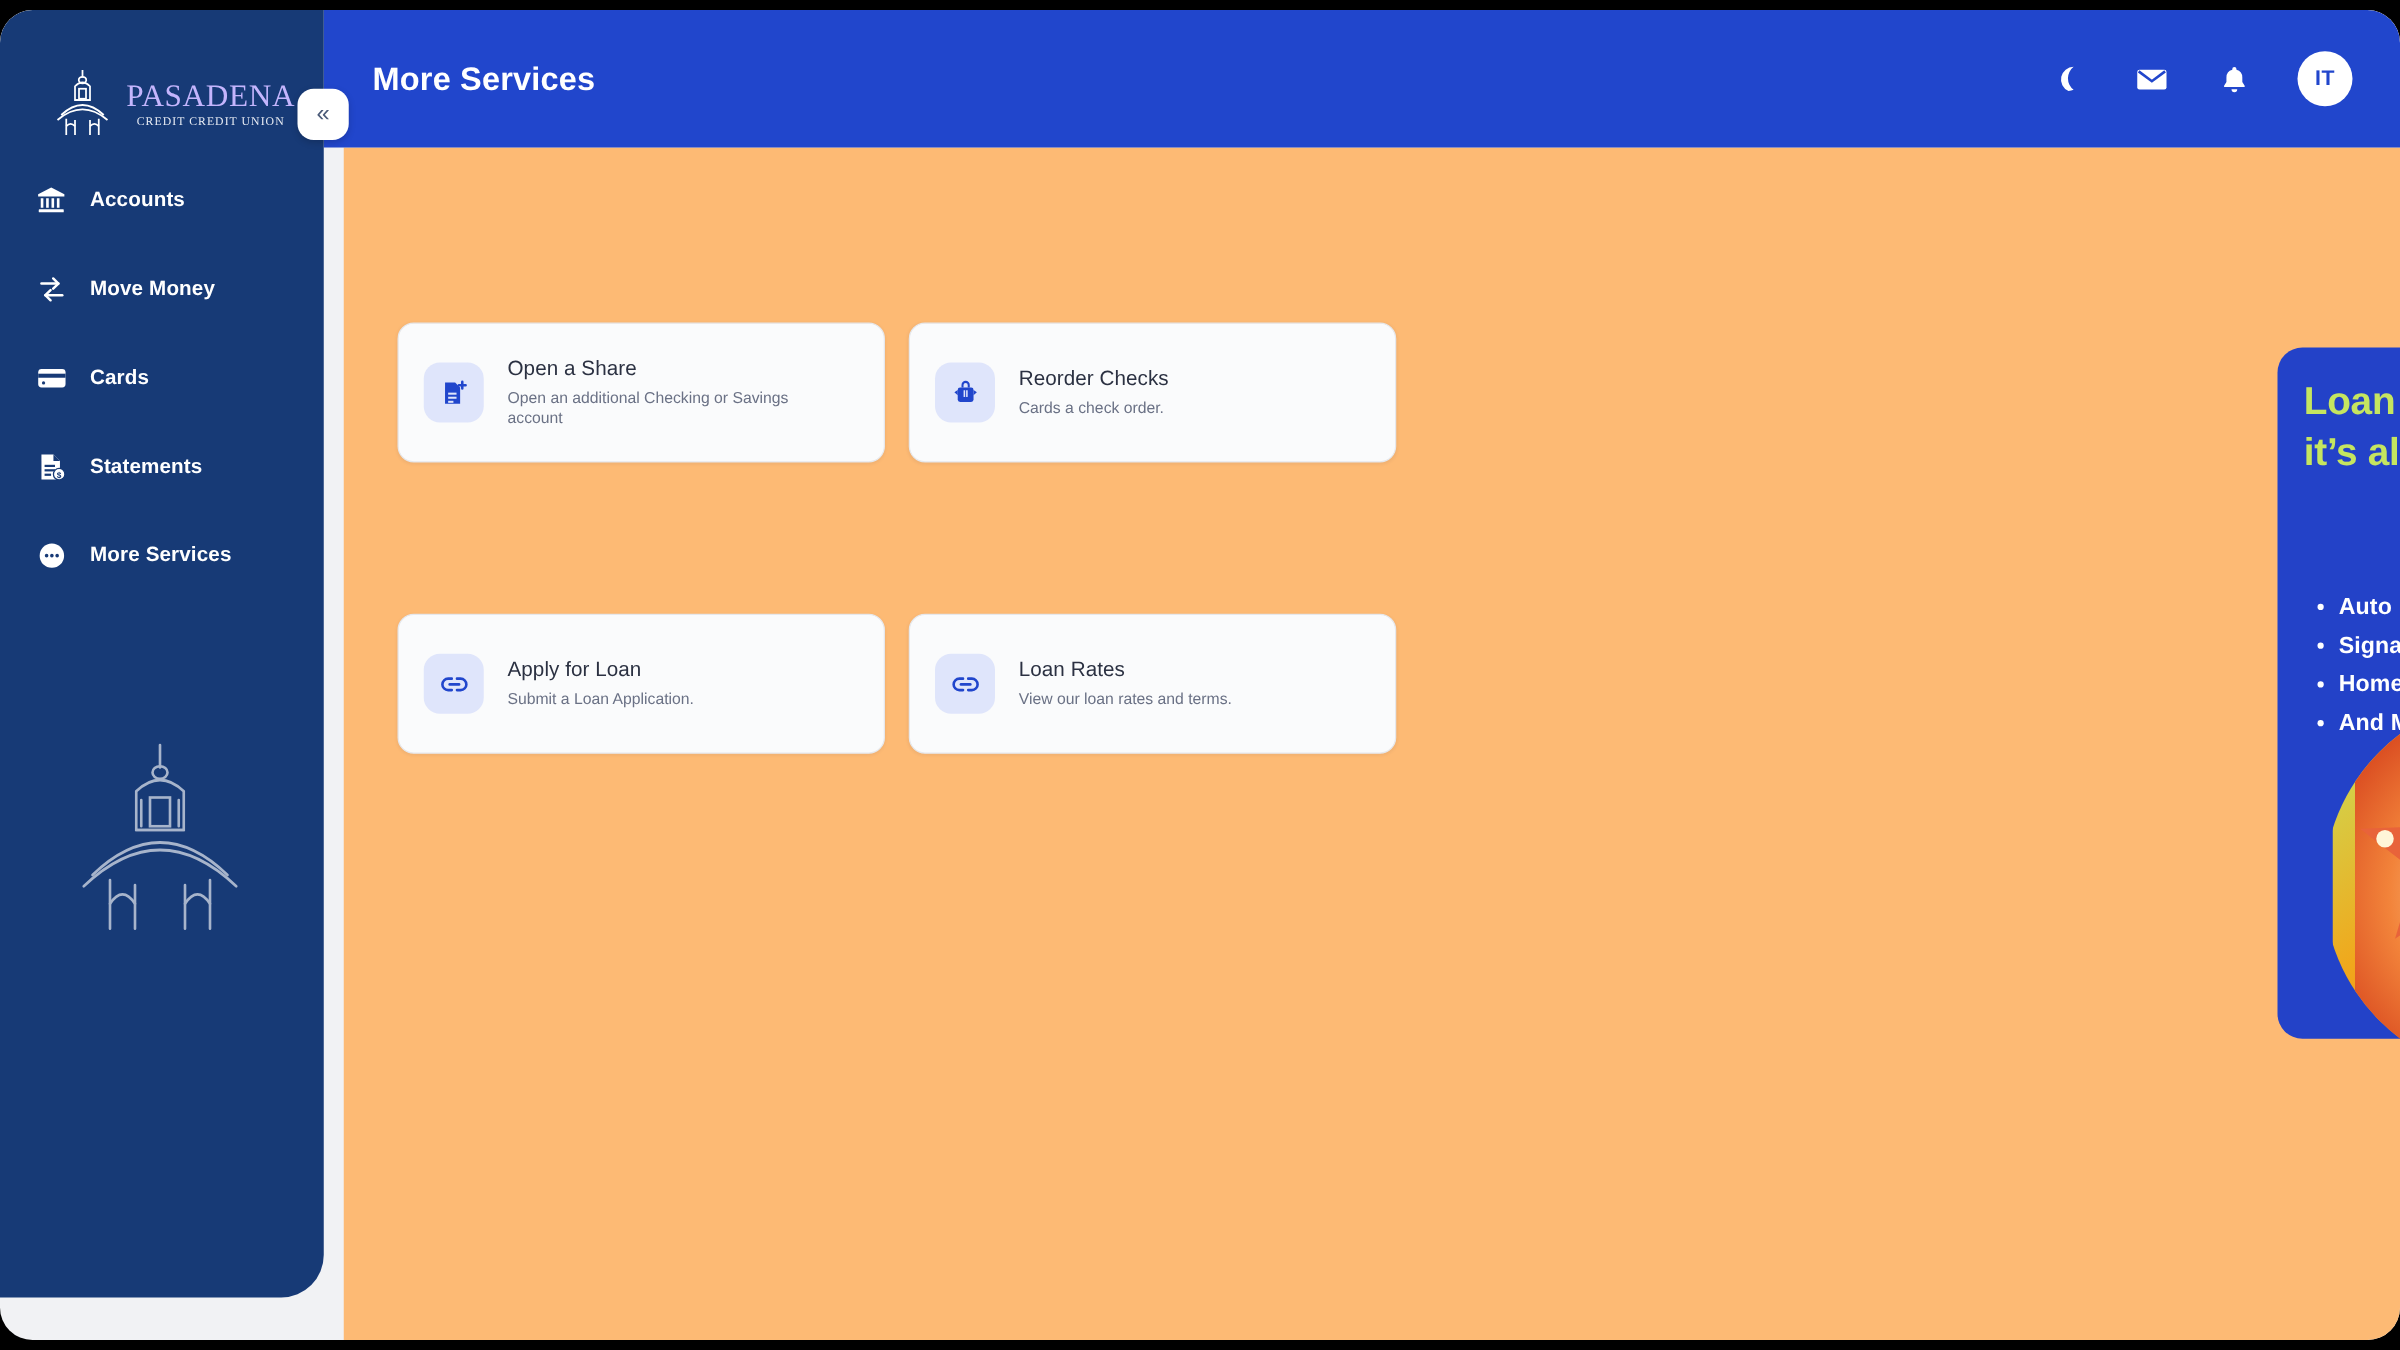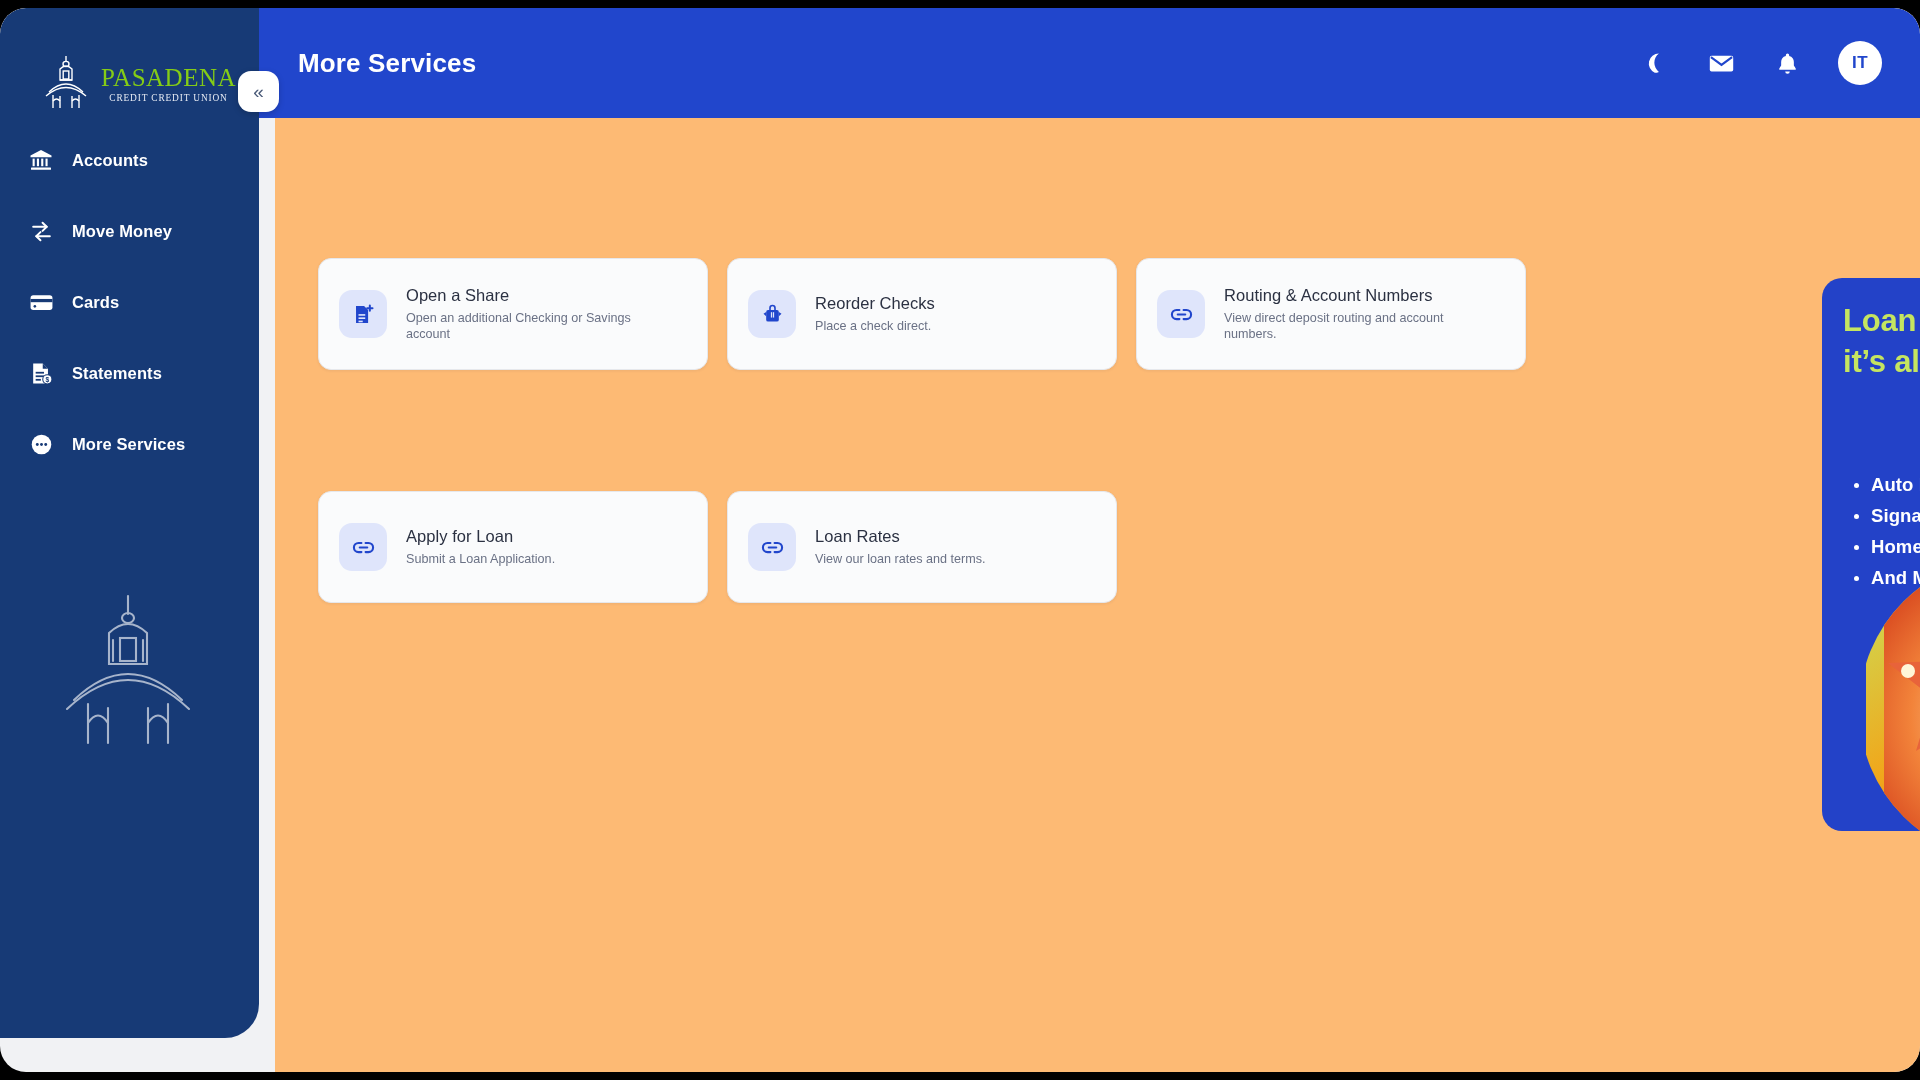--- a/index.html
+++ b/index.html
@@ -37,21 +37,21 @@
 
   .logo-wrap {
     position: absolute;
     left: 40px; top: 42px;
     width: 185px; height: 62px;
     display: flex; align-items: center; gap: 7px;
   }
   .logo-mark { width: 54px; height: 58px; flex: 0 0 54px; }
   .logo-type { display: flex; flex-direction: column; align-items: center; padding-top: 6px; }
   .logo-name {
-    color: #84cc16;
+    color: #c4b5fd;
     font-family: "Liberation Serif", serif;
     font-size: 25px;
     letter-spacing: 0.5px;
     line-height: 1;
     white-space: nowrap;
   }
   .logo-sub {
     color: #e8ecf4;
     font-family: "Liberation Serif", serif;
     font-size: 9.4px;
@@ -431,37 +431,24 @@
           <svg viewBox="0 0 24 24" width="23" height="23" fill="#2146cc">
             <rect x="5.4" y="7.4" width="13.2" height="12" rx="2"></rect>
             <path d="M9.4 7.4V5.2a2.6 2.6 0 0 1 5.2 0v2.2" fill="none" stroke="#2146cc" stroke-width="1.7"></path>
             <rect x="10.3" y="9.6" width="1.3" height="5.6" fill="#dfe5fb"></rect>
             <rect x="12.4" y="9.6" width="1.3" height="5.6" fill="#dfe5fb"></rect>
             <path d="M2.6 11.2 5.4 9.4v4.4zM21.4 11.2 18.6 9.4v4.4z"></path>
           </svg>
         </span>
         <span class="card-text">
           <span class="card-title">Reorder Checks</span>
-          <span class="card-desc">Place a check direct.</span>
-        </span>
-      </div>
-
-      <div class="card">
-        <span class="card-icon">
-          <svg viewBox="0 0 24 24" width="25" height="25" fill="none" stroke="#2146cc" stroke-width="2" stroke-linecap="round">
-            <path d="M10 7.6H7.2a4.4 4.4 0 0 0 0 8.8H10"></path>
-            <path d="M14 7.6h2.8a4.4 4.4 0 0 1 0 8.8H14"></path>
-            <path d="M8.4 12h7.2"></path>
-          </svg>
-        </span>
-        <span class="card-text">
-          <span class="card-title">Routing &amp; Account Numbers</span>
-          <span class="card-desc">View direct deposit routing and account numbers.</span>
-        </span>
-      </div>
+          <span class="card-desc">Cards a check order.</span>
+        </span>
+      </div>
+
 
     </div>
 
     <h2 class="section-title s2-title">Loan Services</h2>
 
     <div class="card-row row2">
 
       <div class="card">
         <span class="card-icon">
           <svg viewBox="0 0 24 24" width="25" height="25" fill="none" stroke="#2146cc" stroke-width="2" stroke-linecap="round">

